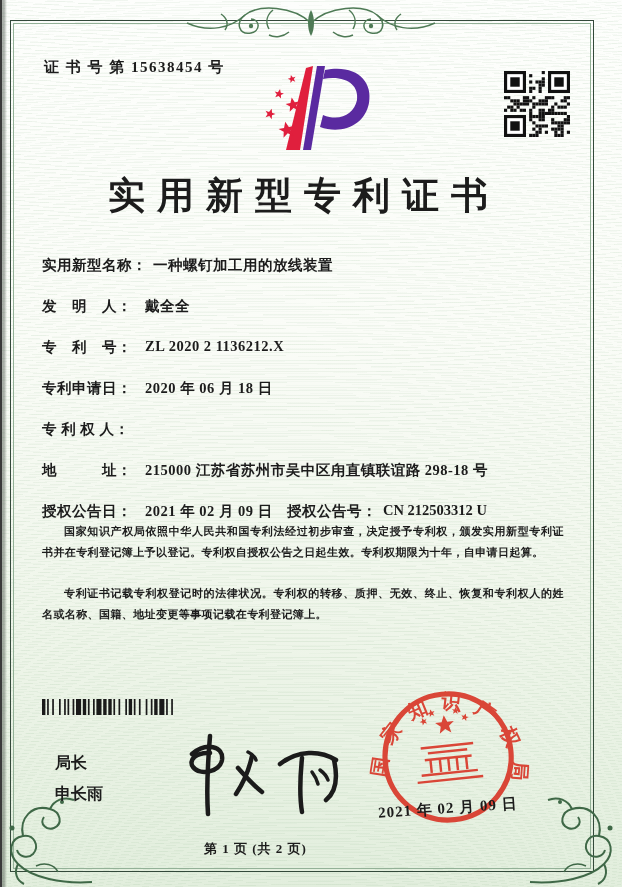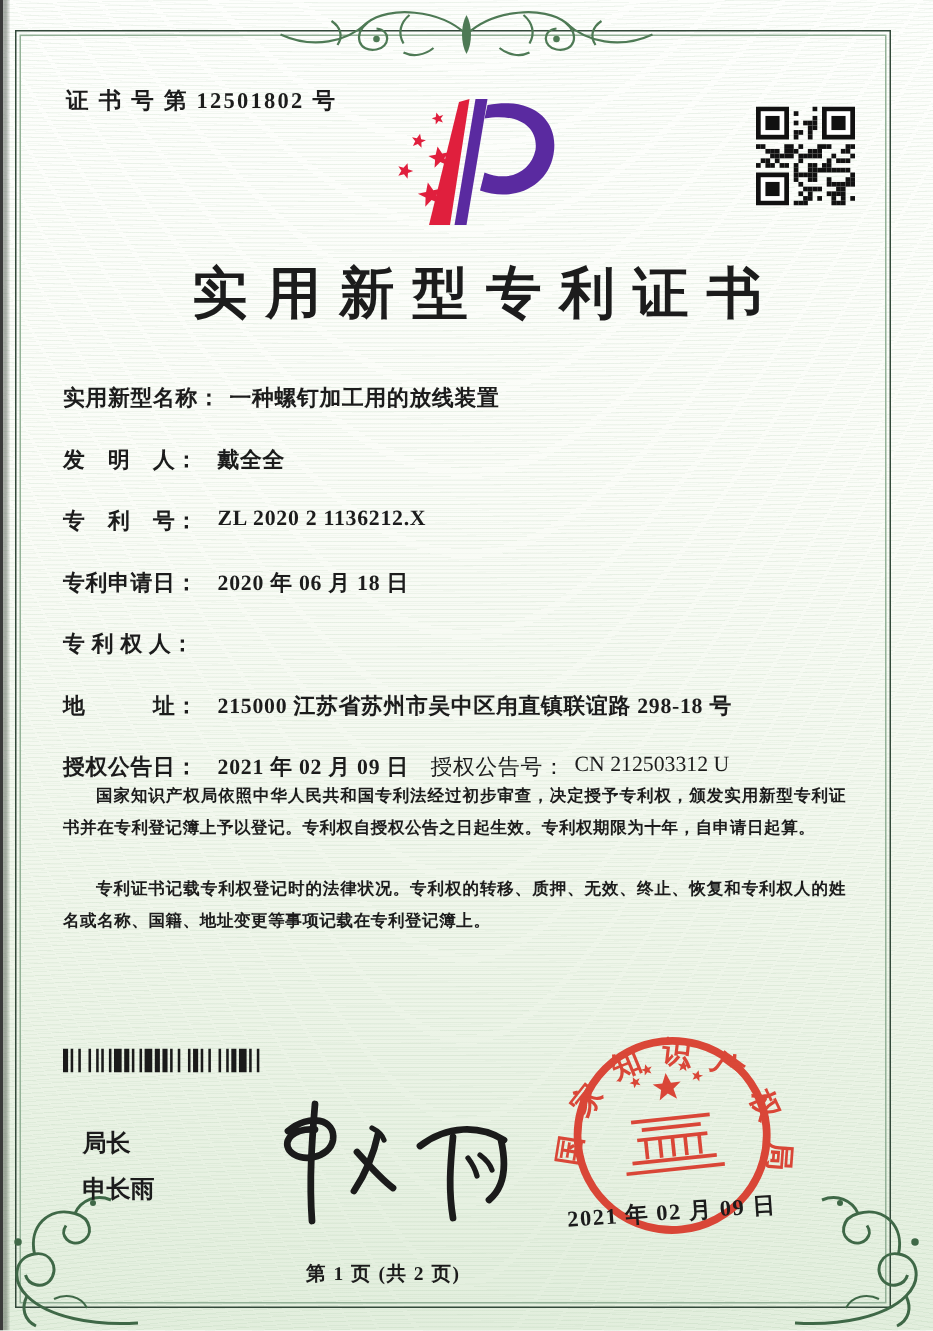--- a/index.html
+++ b/index.html
@@ -13,25 +13,25 @@
       linear-gradient(180deg,#fdfefc 0%,#fafcf7 38%,#eef5e9 72%,#e2eedd 100%);
   }
   .edge-left{position:absolute;left:0;top:0;bottom:0;width:7px;
     background:linear-gradient(90deg,#3a3a3a 0 2px,rgba(70,80,70,.45) 2px 4px,rgba(0,0,0,0) 7px);}
   .frame{position:absolute;left:10px;top:20px;width:582px;height:850px;
     border:1.6px solid #33493a;}
   .frame::after{content:"";position:absolute;inset:2px;border:1px solid #93b197;}
   .abs{position:absolute;}
   .cert-no{left:44px;top:58px;font-size:15px;font-weight:600;letter-spacing:1.5px;}
   .title{left:10px;top:171px;width:582px;text-align:center;font-size:37px;font-weight:700;
-    letter-spacing:12px;padding-left:6px;box-sizing:border-box;margin-left:20px;}
+    letter-spacing:12px;padding-left:6px;box-sizing:border-box;}
   .frow{position:absolute;left:42px;display:flex;font-size:14.5px;font-weight:600;white-space:nowrap;}
   .frow .lbl{flex:0 0 97px;letter-spacing:.5px;}
   .frow .val{margin-left:6px;letter-spacing:.5px;}
-  .grant-right{position:absolute;left:287px;top:502px;font-size:14.5px;font-weight:400;white-space:nowrap;display:flex;}
+  .grant-right{position:absolute;left:287px;top:502px;font-size:14.5px;font-weight:700;white-space:nowrap;display:flex;}
   .grant-right .lbl{letter-spacing:.5px;}
   .grant-right .val{margin-left:6px;}
   .para{position:absolute;left:42px;width:522px;font-size:11px;font-weight:600;
     line-height:20.5px;text-indent:2em;text-align:justify;letter-spacing:.4px;}
   .signer{position:absolute;left:55px;top:747px;font-size:16px;font-weight:700;line-height:31px;
     font-family:"Liberation Sans","DejaVu Sans",sans-serif;}
   .seal-date{position:absolute;left:378px;top:799px;font-size:15px;font-weight:700;
     transform:rotate(-4deg);letter-spacing:1px;}
   .footer{position:absolute;left:10px;top:840px;width:491px;text-align:center;font-size:13px;font-weight:600;letter-spacing:1px;}
   .seal-wrap{position:absolute;left:368px;top:676px;width:160px;height:160px;transform:rotate(-6deg);opacity:.93;}
@@ -80,21 +80,21 @@
       <path d="M21,44 C17,26 30,12 48,17 C59,20 61,32 52,36 C45,39 37,32 42,25"></path>
       <path d="M48,17 C52,8 62,4 72,8"></path>
       <path d="M16,72 C12,80 14,88 22,92"></path>
       <circle cx="10" cy="36" r="2.5" fill="#3f6847" stroke="none"></circle>
       <circle cx="60" cy="10" r="2" fill="#3f6847" stroke="none"></circle>
       <path d="M34,74 C42,70 52,72 56,80" stroke-width="1.4"></path>
     </g>
   </svg>
 </div>
 
-<div class="abs cert-no">证 书 号 第 12501802 号</div>
+<div class="abs cert-no">证 书 号 第 15638454 号</div>
 
 <div class="abs" style="left:246px;top:64px;width:130px;height:88px;">
   <svg width="130" height="88" viewBox="0 0 130 88">
     <defs>
       <path id="star5" d="M0,-10 L2.9,-3.1 L9.5,-3.1 L4.2,1.2 L5.9,8.1 L0,4 L-5.9,8.1 L-4.2,1.2 L-9.5,-3.1 L-2.9,-3.1 Z"></path>
     </defs>
     <polygon points="60,4 67,2 54,86 40,86" fill="#e01f3d"></polygon>
     <polygon points="71,2 79,2 65,86 57,86" fill="#5a2aa0"></polygon>
     <path d="M79,6 C110,0 127,17 123,39 C119,61 96,71 74,63 L77,51 C94,58 108,50 111,36 C113,21 100,11 77,15 Z" fill="#5a2aa0"></path>
     <g fill="#e01f3d">

